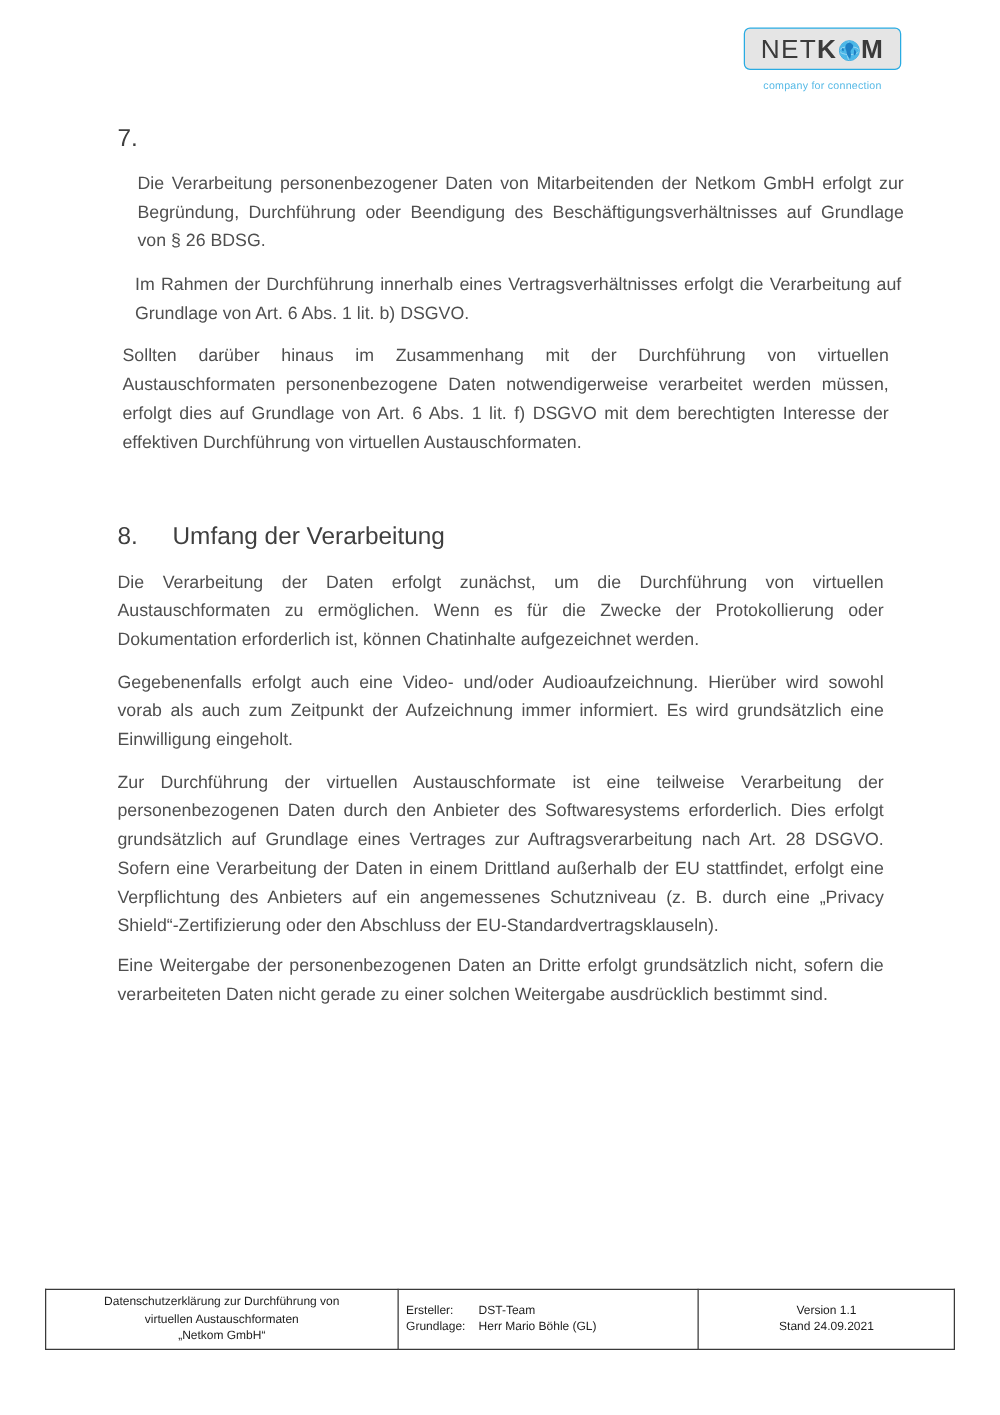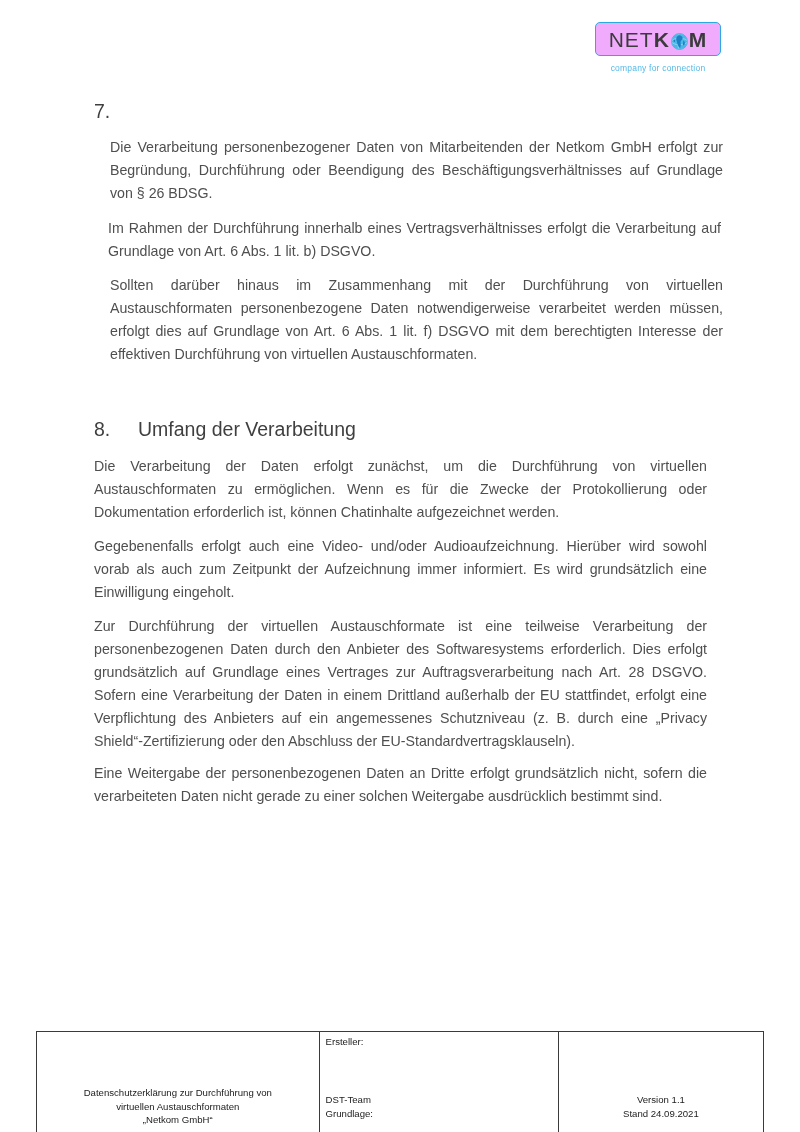--- a/index.html
+++ b/index.html
@@ -24,21 +24,21 @@
     width: 126px;
     text-align: center;
   }
   .logo-box {
     border: 1px solid #29abe2;
     border-radius: 5px;
     height: 34px;
     display: flex;
     align-items: center;
     justify-content: center;
-    background: #f0abfc;
+    background: #e5e5e5;
     box-sizing: border-box;
   }
   .logo-wordmark {
     display: flex;
     align-items: center;
     justify-content: center;
     font-family: "Liberation Sans", sans-serif;
     font-size: 21px;
     letter-spacing: 1px;
     color: #3b3b3b;
@@ -90,21 +90,21 @@
     font-size: 14.2px;
     line-height: 1.62;
     color: #4f4f4f;
     margin: 0;
     text-align: justify;
   }
 
   .sec7-heading { position: absolute; top: 99px; left: 0; }
   .sec7-p1 { position: absolute; top: 136px; left: 16px; width: 613px; }
   .sec7-p2 { position: absolute; top: 217px; left: 14px; width: 613px; }
-  .sec7-p3 { position: absolute; top: 274px; left: 16px; width: 613px; }
+  .sec7-p3 { position: absolute; top: 274px; left: 4px; width: 613px; }
 
   .sec8-heading { position: absolute; top: 417px; left: 0; }
   .sec8-p1 { position: absolute; top: 455px; left: 0; width: 613px; }
   .sec8-p2 { position: absolute; top: 535px; left: 0; width: 613px; }
   .sec8-p3 { position: absolute; top: 615px; left: 0; width: 613px; }
   .sec8-p4 { position: absolute; top: 762px; left: 0; width: 613px; }
 
   
   .footer-table {
     position: absolute;
@@ -119,21 +119,21 @@
   .footer-table td {
     border: 1px solid #3a3a3a;
     padding: 3px 6px;
     vertical-align: middle;
     line-height: 1.42;
   }
   .fc-left   { width: 284px; text-align: center; }
   .fc-mid    { width: 240px; text-align: left; }
   .fc-right  { width: 204px; text-align: center; }
   .fc-mid-center { text-align: center; }
-  .kv-row { display: flex; flex-direction: column; }
+  .kv-row { display: flex; }
   .kv-label { display: inline-block; width: 58px; flex: 0 0 58px; }
   .kv-value { display: inline-block; }
   .row-h1 td { height: 38px; }
   .row-h2 td { height: 17px; }
 </style>
 </head>
 <body>
 
 <div class="logo-block">
   <div class="logo-box">

